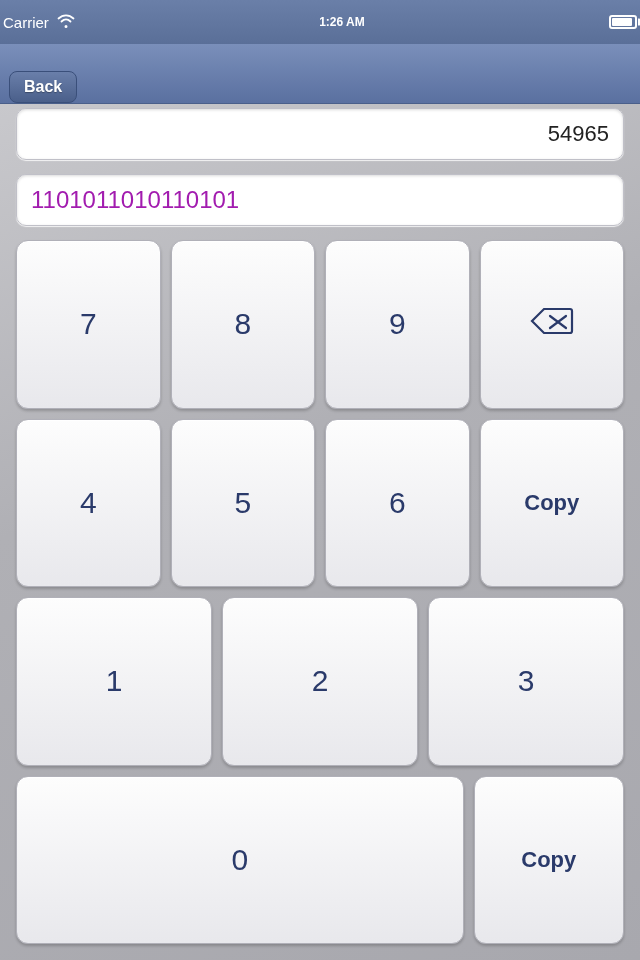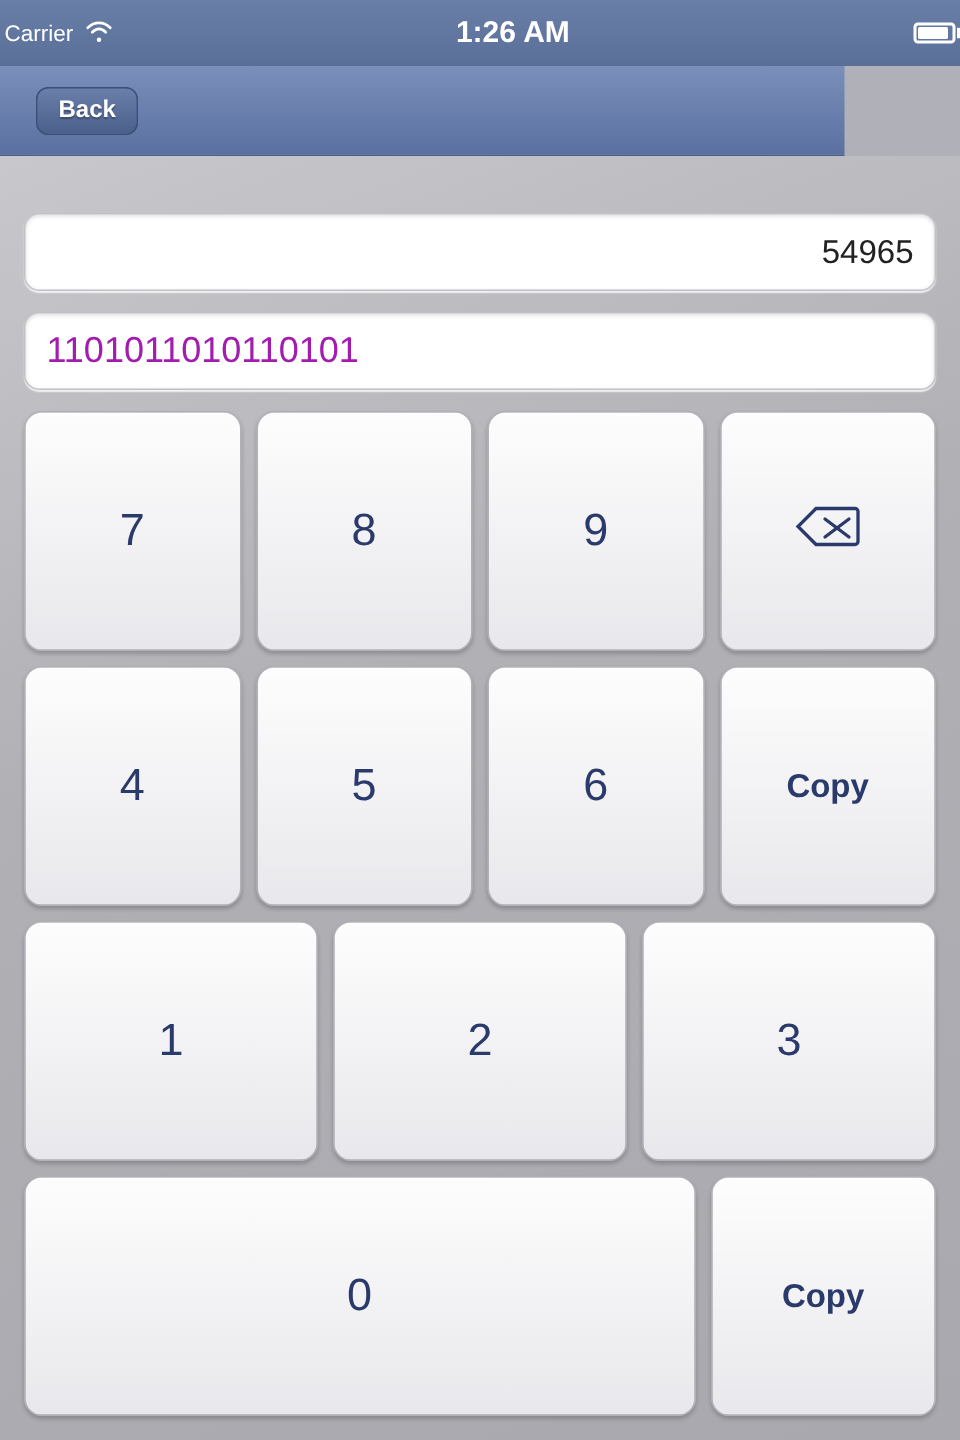--- a/index.html
+++ b/index.html
@@ -24,21 +24,21 @@
       color: white;
       font-size: 15px;
       font-weight: 500;
     }
     .status-left {
       display: flex;
       align-items: center;
       gap: 8px;
     }
     .status-center {
-      font-size: 20px;
+      font-size: 12px;
       font-weight: 600;
     }
     .status-right {
       display: flex;
       align-items: center;
       gap: 6px;
     }
     .battery-icon {
       width: 28px;
       height: 14px;
@@ -67,26 +67,26 @@
       background: white;
       border-radius: 1px;
     }
     .wifi-icon {
       display: inline-block;
       font-size: 14px;
     }
 
     
     .nav-bar {
-      width: 563px;
+      width: 640px;
       height: 60px;
       background: linear-gradient(to bottom, #7a8fba, #5a70a0);
       display: flex;
-      align-items: center;
-      padding: 0 24px;
+      align-items: flex-end;
+      padding: 0 9px;
       border-bottom: 1px solid #4a5f8a;
     }
     .back-button {
       background: linear-gradient(to bottom, #6a7faa, #4a5f8a);
       border: 1px solid #3a4f7a;
       border-radius: 8px;
       color: white;
       font-size: 16px;
       font-weight: 600;
       padding: 6px 14px;
@@ -101,21 +101,21 @@
       font-weight: 700;
       text-shadow: 0 1px 2px rgba(0,0,0,0.3);
       margin-right: 60px;
     }
 
     
     .main {
       width: 640px;
       height: 856px;
       background: linear-gradient(160deg, #c8c8cc 0%, #b0b0b5 40%, #a8a8ae 100%);
-      padding: 38px 16px 16px;
+      padding: 4px 16px 16px;
       display: flex;
       flex-direction: column;
       gap: 14px;
     }
 
     
     .input-field {
       width: 100%;
       height: 52px;
       background: white;

